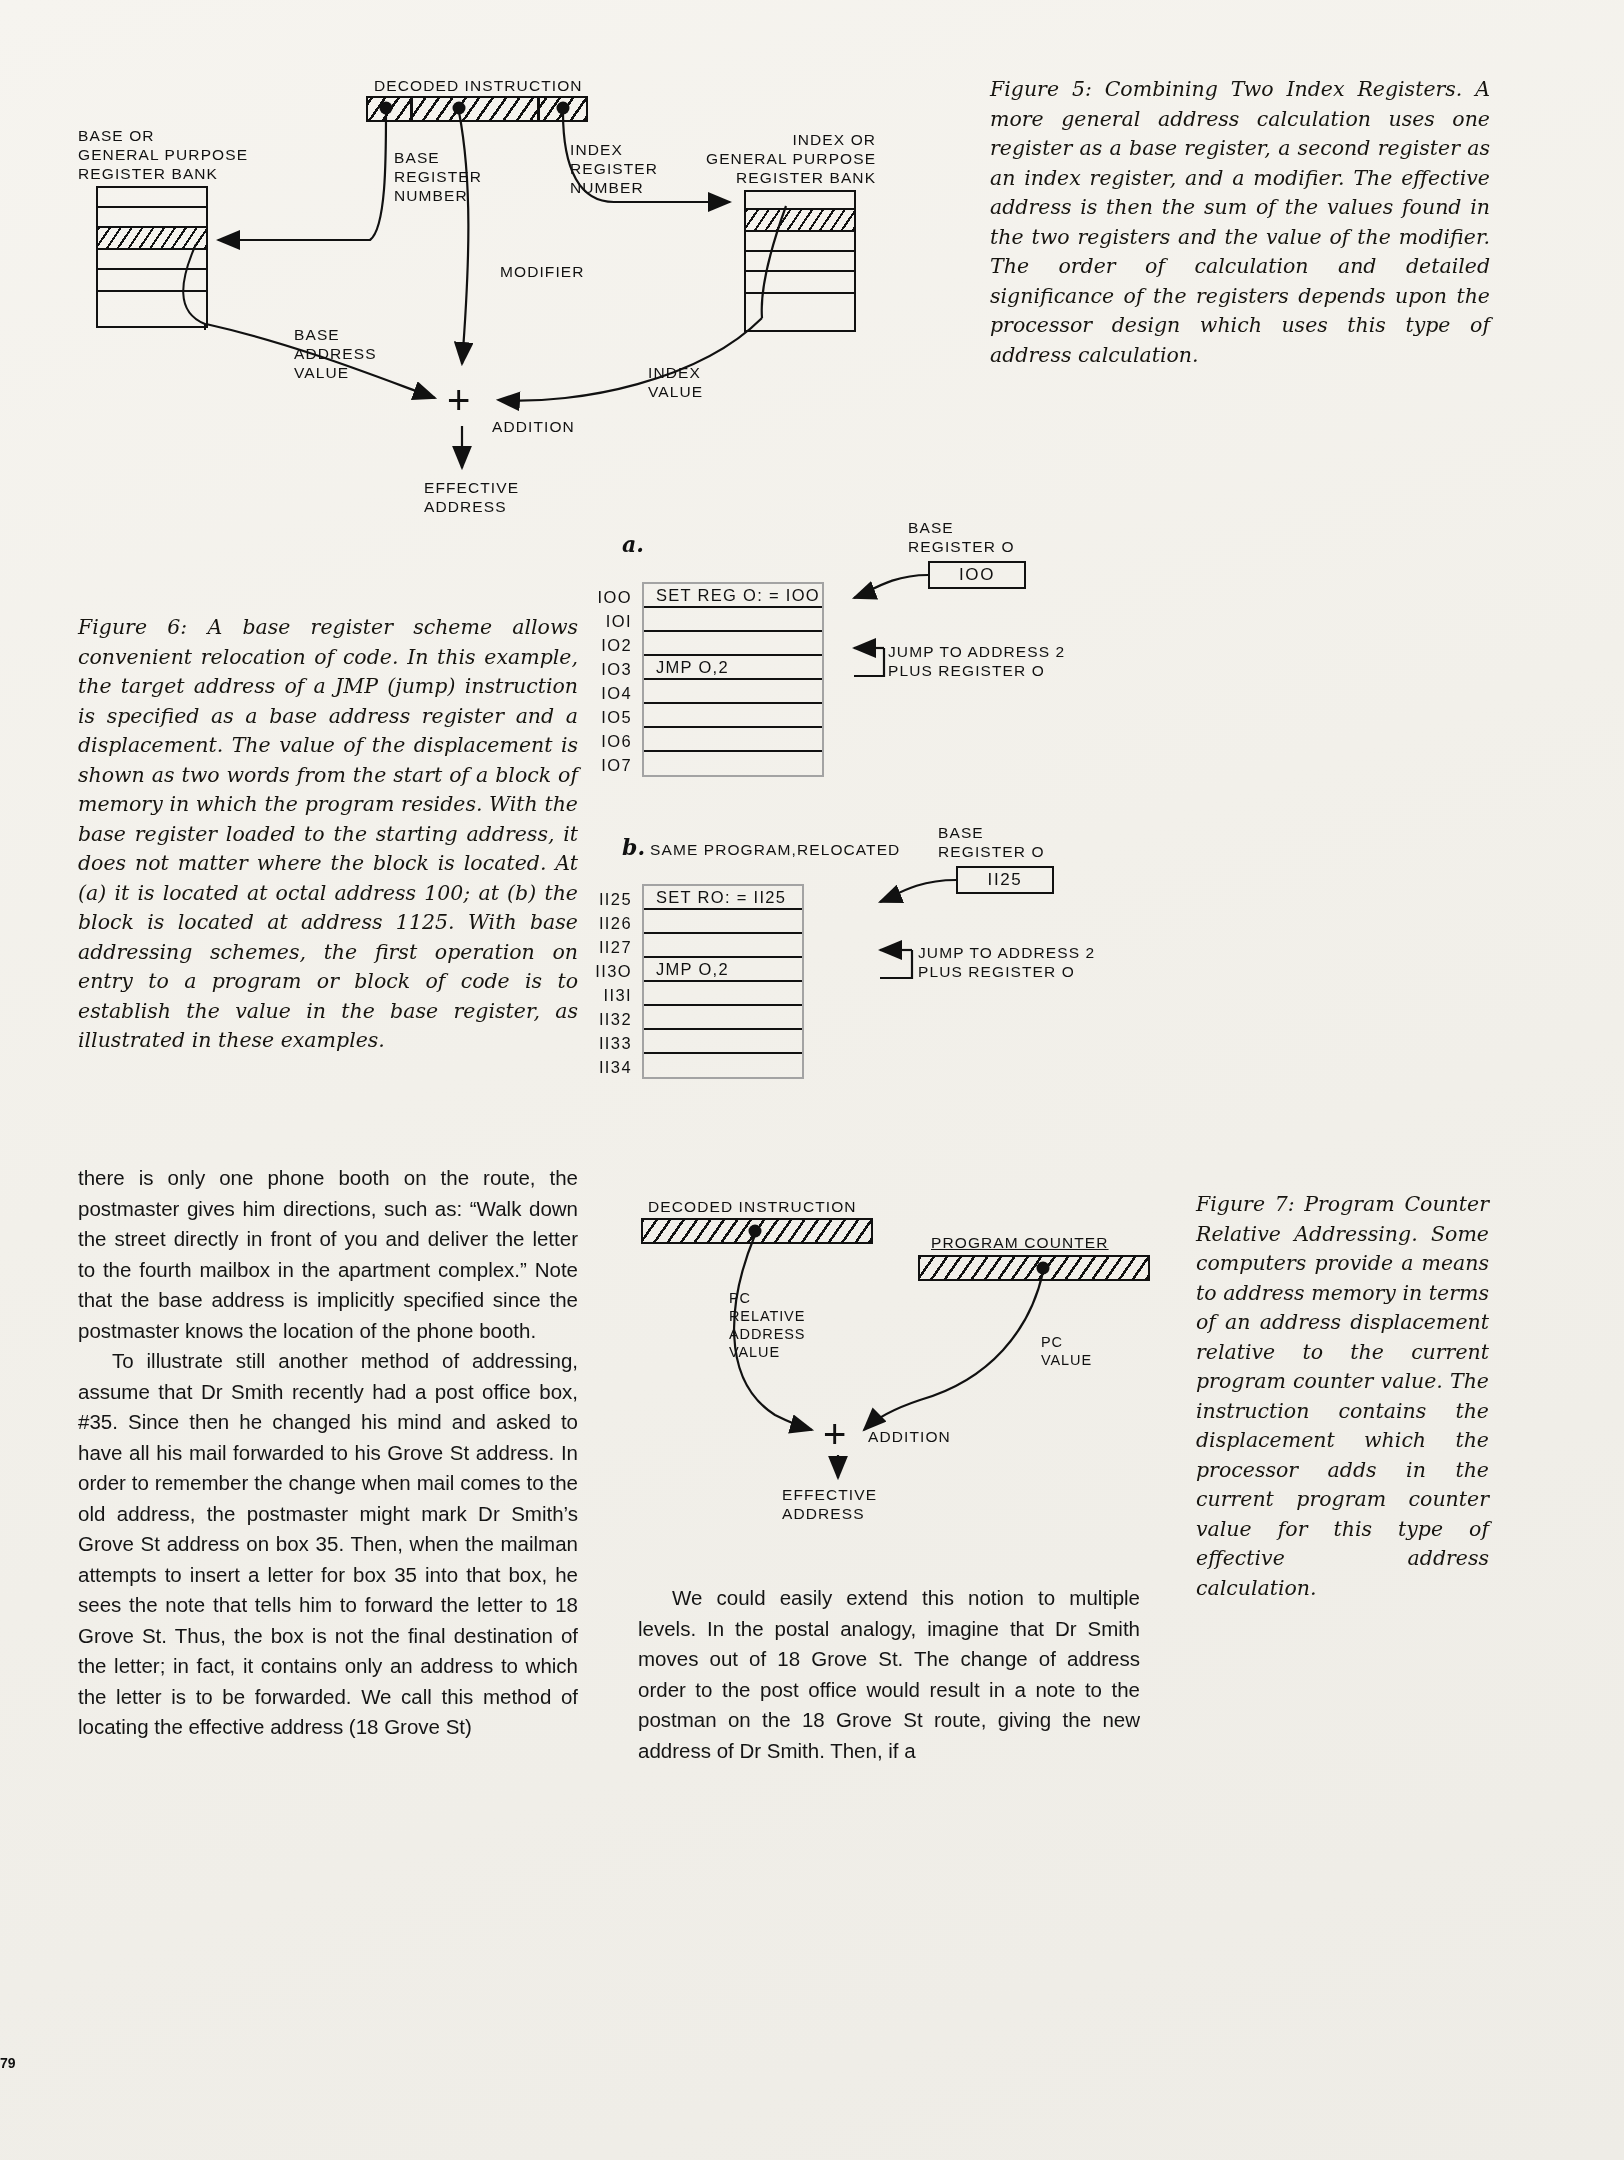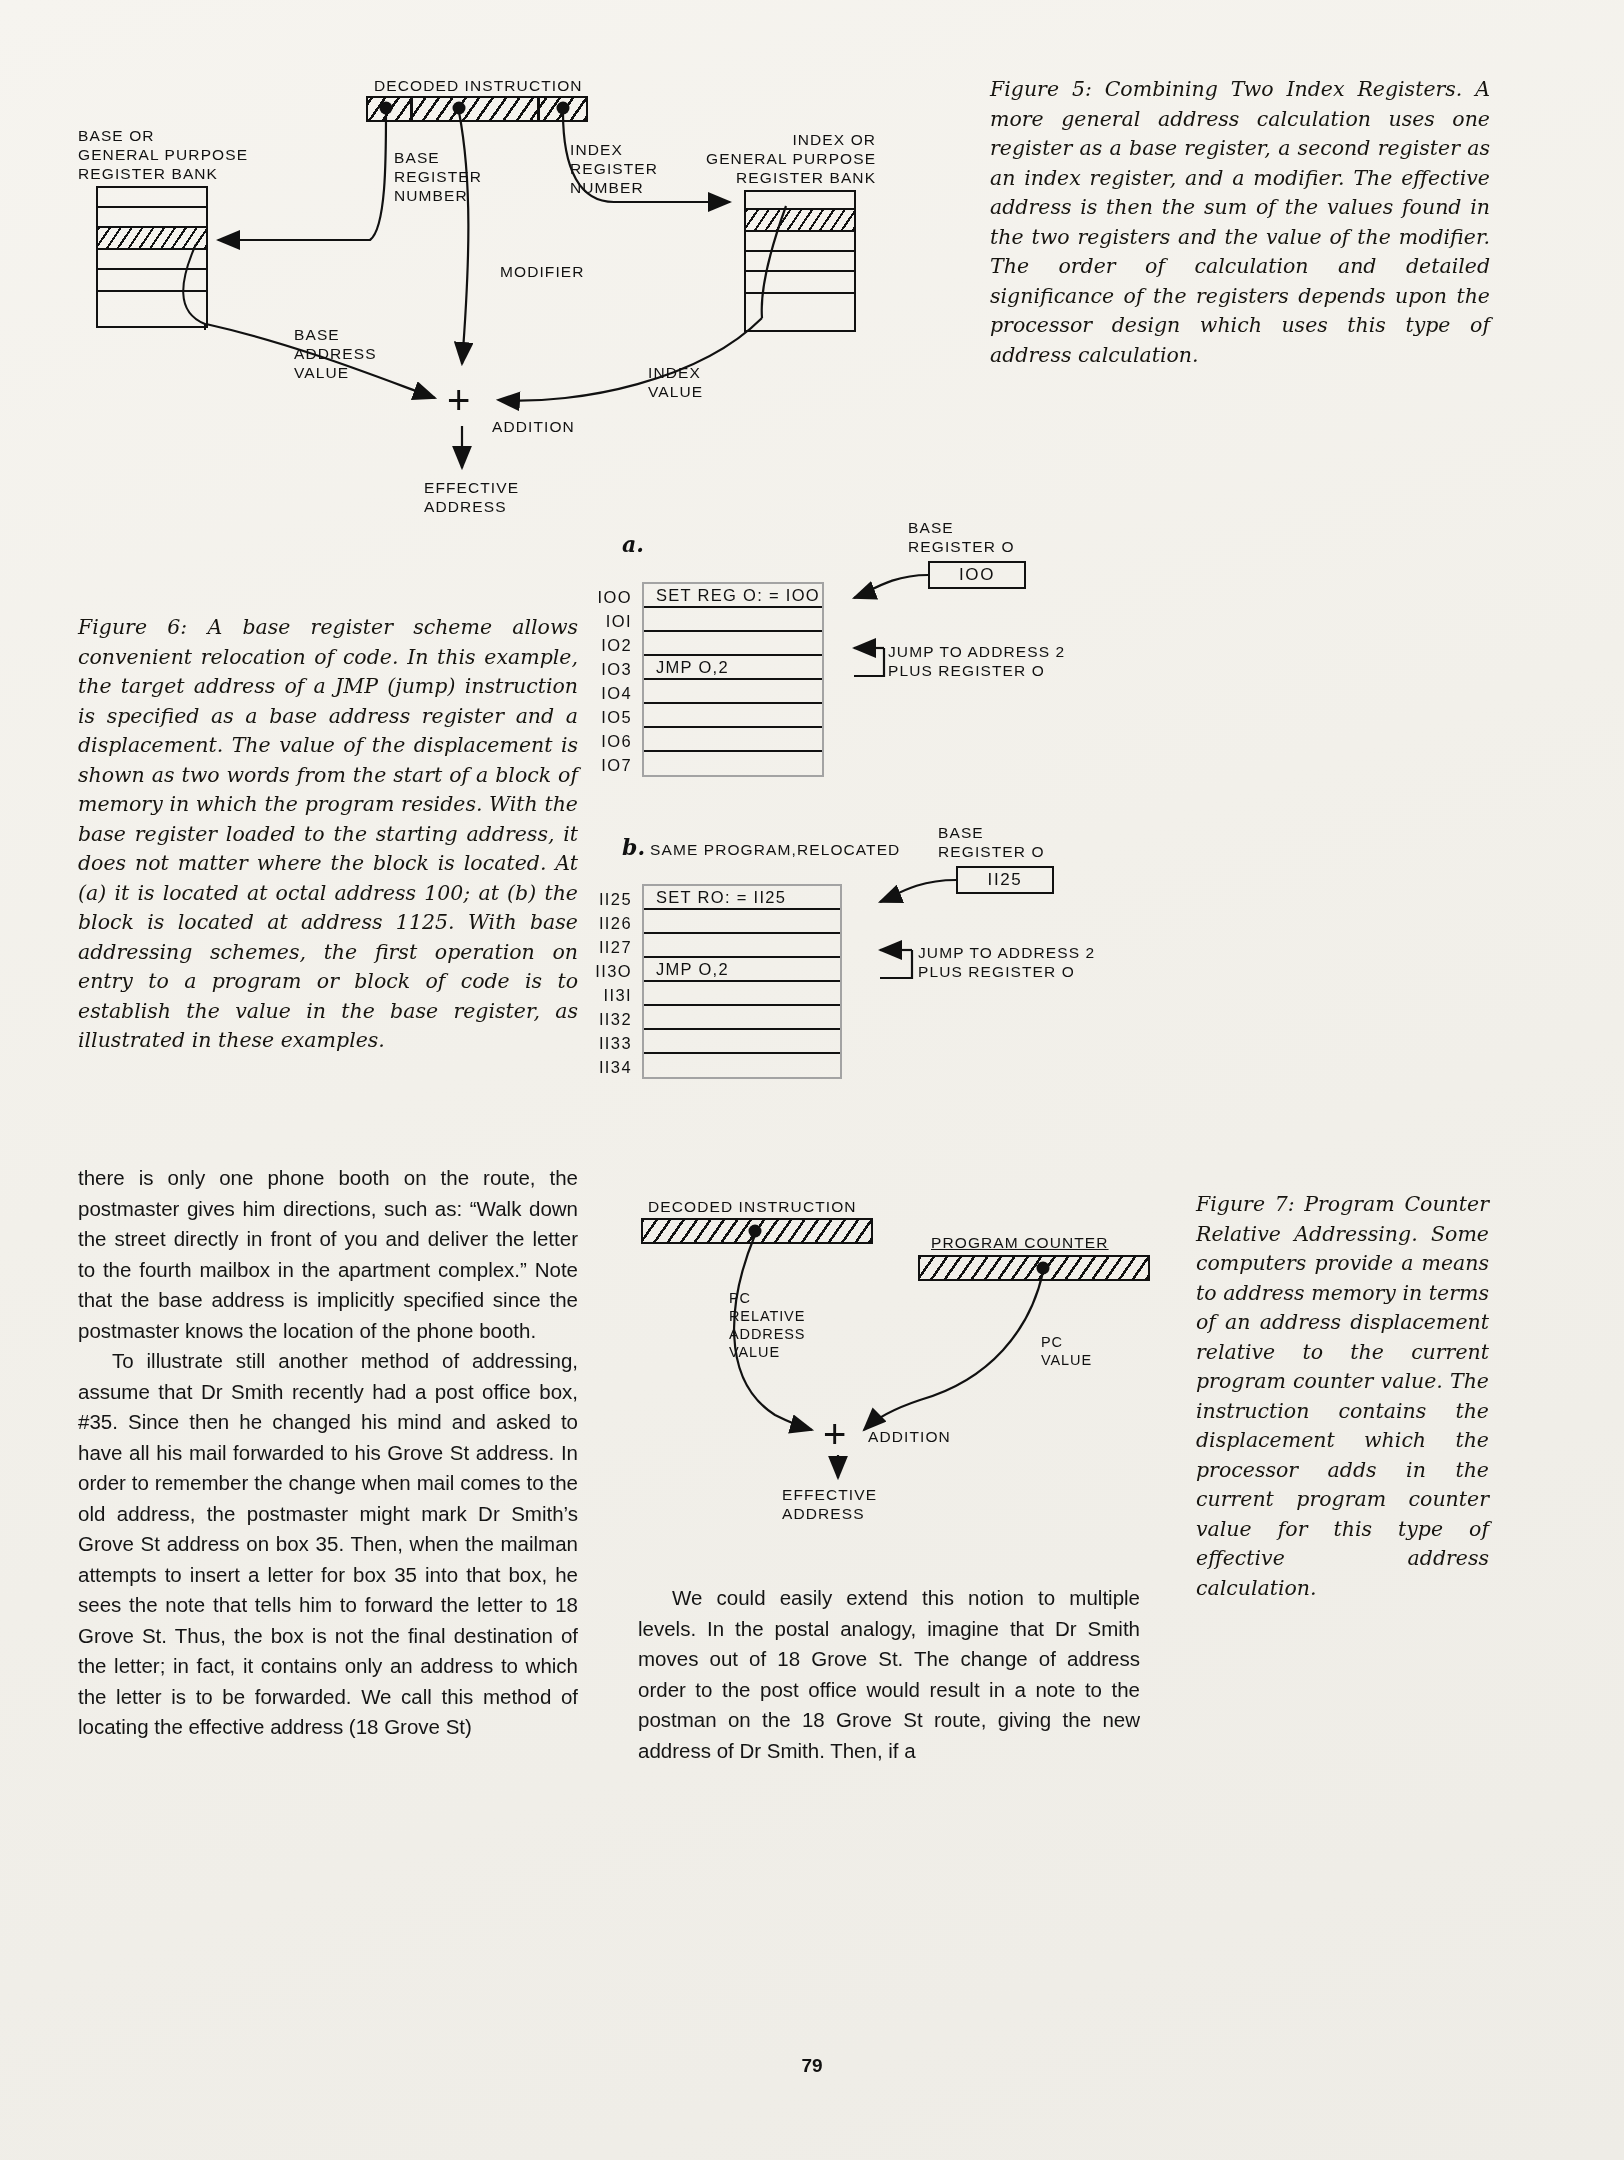--- a/index.html
+++ b/index.html
@@ -37,21 +37,21 @@
   .body p{margin:0;}
   .body p.ind{text-indent:34px;}
   .sec-head{
     font-family:"Liberation Sans", sans-serif;
     font-weight:bold;
     font-size:21px;
     margin:0 0 6px 0;
   }
   .pgnum{
     position:absolute;left:0;right:0;top:2055px;
-    text-align:center;font-size:19px;font-weight:bold;
+    font-size:14px;font-weight:bold;
     font-family:"Liberation Sans", sans-serif;
   }
 
   
   .dlab{
     position:absolute;
     font-family:"Liberation Sans", sans-serif;
     font-size:15.5px;
     letter-spacing:1.1px;
     line-height:19px;
@@ -211,21 +211,21 @@
     <div class="memtab" style="left:570px;top:884px;width:400px;height:200px;">
       <div class="addr" style="top:6px">II25</div>
       <div class="addr" style="top:30px">II26</div>
       <div class="addr" style="top:54px">II27</div>
       <div class="addr" style="top:78px">II3O</div>
       <div class="addr" style="top:102px">II3I</div>
       <div class="addr" style="top:126px">II32</div>
       <div class="addr" style="top:150px">II33</div>
       <div class="addr" style="top:174px">II34</div>
 
-      <div class="cells" style="top:0px;width:200px;height:195px;">
+      <div class="cells" style="top:0px;width:162px;height:195px;">
         <div class="cell" style="height:24px">SET RO: = II25</div>
         <div class="cell" style="height:24px"></div>
         <div class="cell" style="height:24px"></div>
         <div class="cell" style="height:24px">JMP  O,2</div>
         <div class="cell" style="height:24px"></div>
         <div class="cell" style="height:24px"></div>
         <div class="cell" style="height:24px"></div>
         <div class="cell" style="height:23px"></div>
       </div>
     </div>

